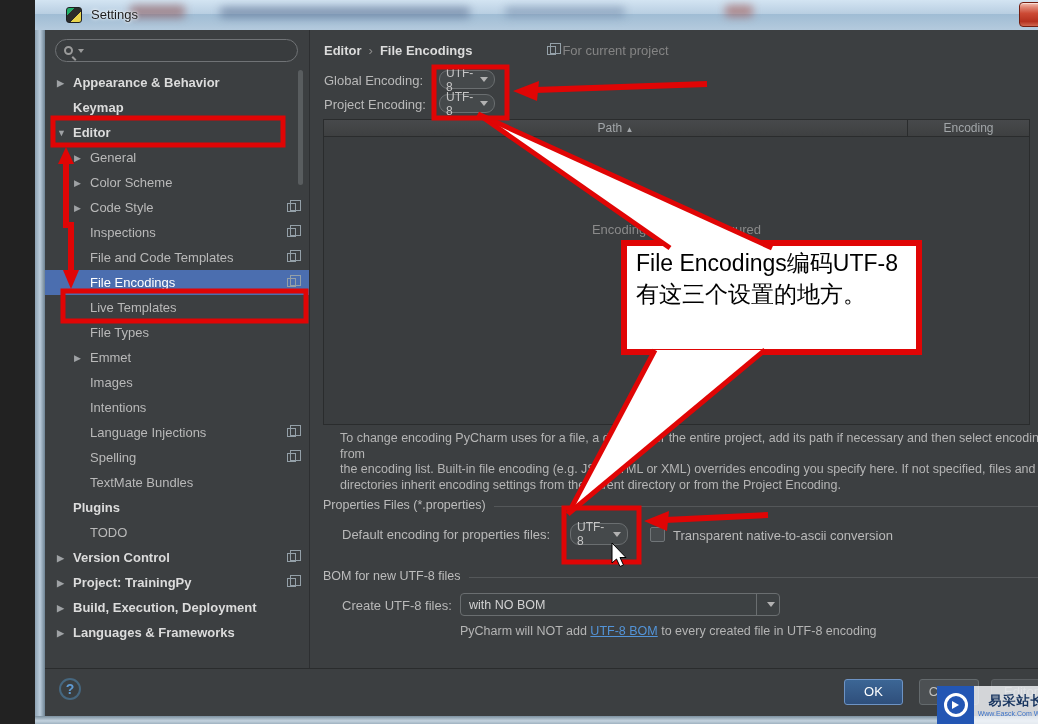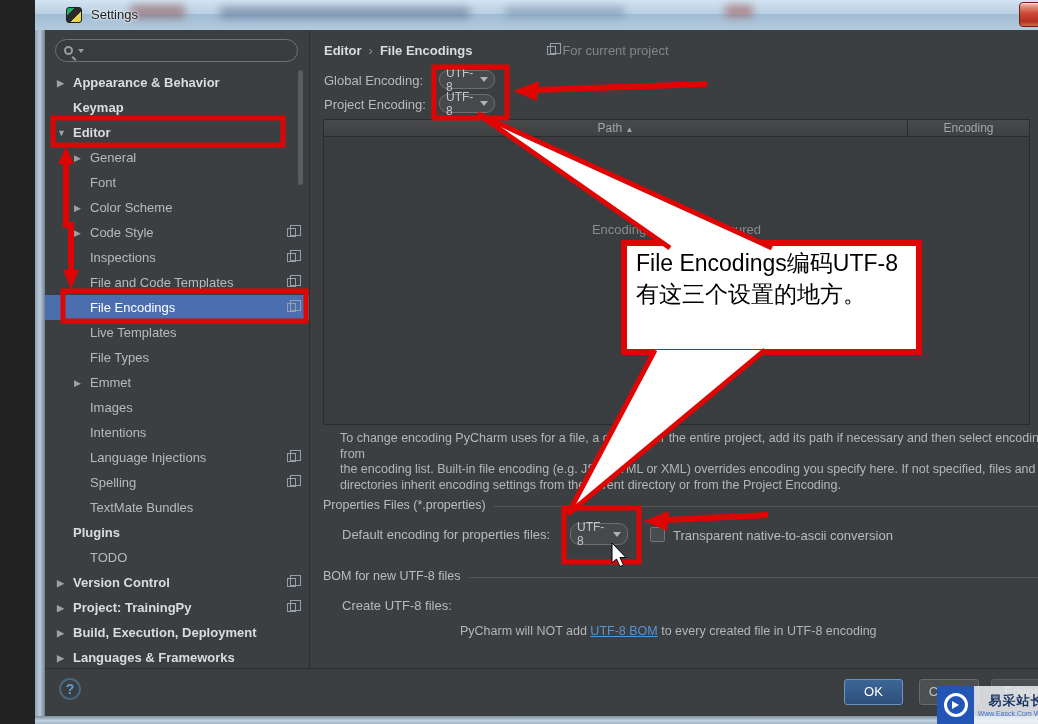--- a/index.html
+++ b/index.html
@@ -159,24 +159,20 @@
       </div>
       <div class="tree-row lvl0 bold">
         <span class="tree-arrow">▼</span>
         <span class="tree-label">Editor</span>
       </div>
       <div class="tree-row lvl1">
         <span class="tree-arrow">▶</span>
         <span class="tree-label">General</span>
       </div>
       <div class="tree-row lvl1">
-        <span class="tree-arrow"></span>
-        <span class="tree-label">Font</span>
-      </div>
-      <div class="tree-row lvl1">
         <span class="tree-arrow">▶</span>
         <span class="tree-label">Color Scheme</span>
       </div>
       <div class="tree-row lvl1">
         <span class="tree-arrow">▶</span>
         <span class="tree-label">Code Style</span>
         <span class="copy-icon"></span>
       </div>
       <div class="tree-row lvl1">
         <span class="tree-arrow"></span>
@@ -309,20 +305,26 @@
     <span class="combo-caret"></span>
   </div>
   <div class="checkbox" style="left:615px; top:527px;"></div>
   <div class="field-label" style="left:638px; top:528px;">Transparent native-to-ascii conversion</div>
 
   <div class="section-header" style="left:288px; top:569px; width:733px;">
     <span>BOM for new UTF-8 files</span>
       <span class="section-line"></span>
   </div>
   <div class="field-label" style="left:307px; top:598px;">Create UTF-8 files:</div>
+  <div class="wide-combo">
+    <span class="wide-combo-text">with NO BOM</span>
+    <span class="wide-combo-btn">
+        <span class="combo-caret"></span>
+      </span>
+  </div>
   <div class="note">
     <span>PyCharm will NOT add </span><a href="#">UTF-8 BOM</a><span> to every created file in UTF-8 encoding</span>
   </div>
 
   <div class="footer-sep"></div>
   <div class="help-circle">?</div>
   <div class="btn btn-ok">OK</div>
   <div class="btn btn-cancel">Cancel</div>
   <div class="btn btn-apply">Editor</div>
 

